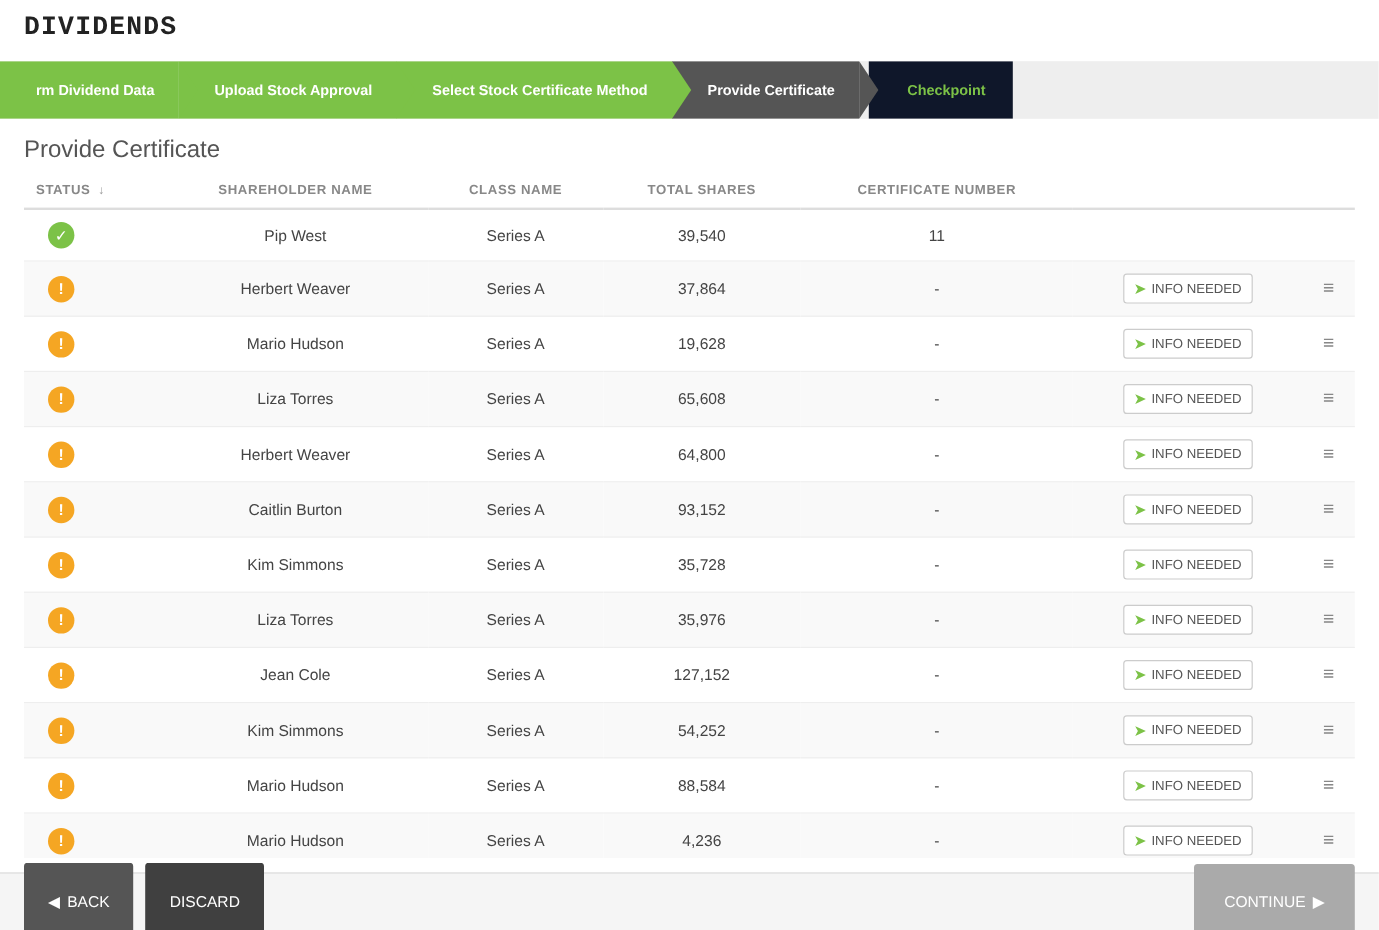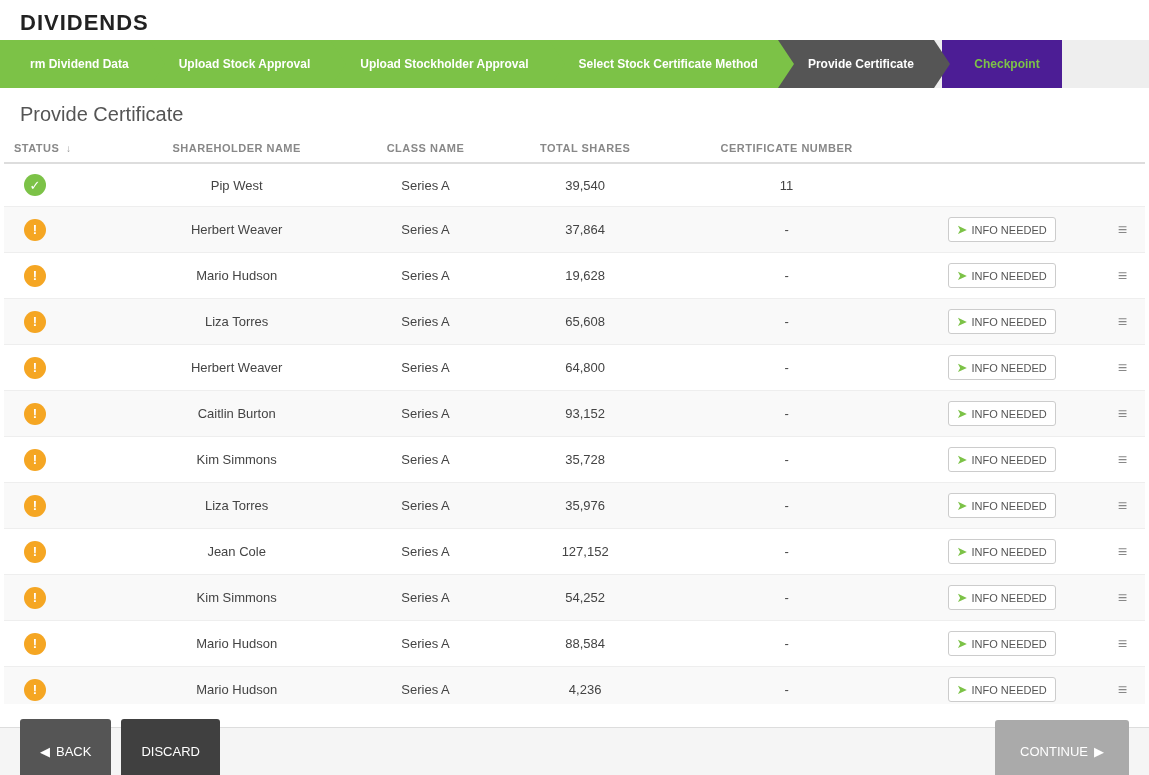--- a/index.html
+++ b/index.html
@@ -1,19 +1,19 @@
 <!DOCTYPE html>
 <html><head>
   <meta charset="utf-8">
   <style>
     * { box-sizing: border-box; margin: 0; padding: 0; }
     body { font-family: Arial, sans-serif; background: #fff; color: #333; font-size: 13px; width: 1149px; height: 775px; overflow: hidden; }
 
     
-    .header { padding: 10px 20px 4px 20px; }
+    .header { padding: 10px 20px 16px 20px; font-family: Liberation Mono, monospace; }
     .header h1 { font-size: 22px; font-weight: bold; color: #222; letter-spacing: 1px; }
 
     
     .breadcrumb { display: flex; align-items: stretch; height: 48px; background: #eee; overflow: hidden; }
     .breadcrumb-item {
       display: flex; align-items: center; justify-content: center;
       padding: 0 20px 0 30px; font-size: 12px; font-weight: bold;
       color: #fff; position: relative; cursor: pointer;
       min-width: 120px; text-align: center;
     }
@@ -34,21 +34,21 @@
       z-index: 2;
     }
     .breadcrumb-item.completed::after { border-left-color: #7cc247; }
     .breadcrumb-item.active::after { border-left-color: #555; }
     .breadcrumb-item.first { }
 
     
     .page-title { padding: 15px 20px 8px 20px; font-size: 20px; color: #555; font-weight: normal; }
 
     
-    .table-container { padding: 0 4px; overflow-y: auto; max-height: 570px; }
+    .table-container { padding: 0 20px; overflow-y: auto; max-height: 570px; }
     table { width: 100%; border-collapse: collapse; }
     thead th {
       font-size: 11px; font-weight: bold; color: #888;
       padding: 8px 10px; border-bottom: 2px solid #ddd;
       text-align: center; text-transform: uppercase; letter-spacing: 0.5px;
     }
     thead th.status-col { text-align: left; }
     tbody tr { border-bottom: 1px solid #eee; }
     tbody tr:nth-child(even) { background: #f9f9f9; }
     tbody td { padding: 10px; text-align: center; font-size: 13px; color: #444; }
@@ -107,24 +107,23 @@
 
 <div>
   <div class="header">
     <h1>DIVIDENDS</h1>
   </div>
 </div>
 
 <div class="breadcrumb" id="breadcrumb-container">
     <div class="breadcrumb-item first completed">rm Dividend Data</div>
     <div class="breadcrumb-item completed">Upload Stock Approval</div>
-    <div class="breadcrumb-item completed">Upload Stockholder Approval</div>
     <div class="breadcrumb-item completed">Select Stock Certificate Method</div>
     <div class="breadcrumb-item active">Provide Certificate</div>
-    <div class="breadcrumb-item checkpoint" style="color: rgb(124, 194, 71); background: #4c1d95; font-weight: bold; margin-left: 8px;">Checkpoint</div>
+    <div class="breadcrumb-item checkpoint" style="color: rgb(124, 194, 71); background: #0f172a; font-weight: bold; margin-left: 8px;">Checkpoint</div>
   </div>
 
 <div class="page-title">Provide Certificate</div>
 
 <div class="table-container">
   <table>
     <thead>
       <tr>
         <th class="status-col">
           <span>STATUS</span>

